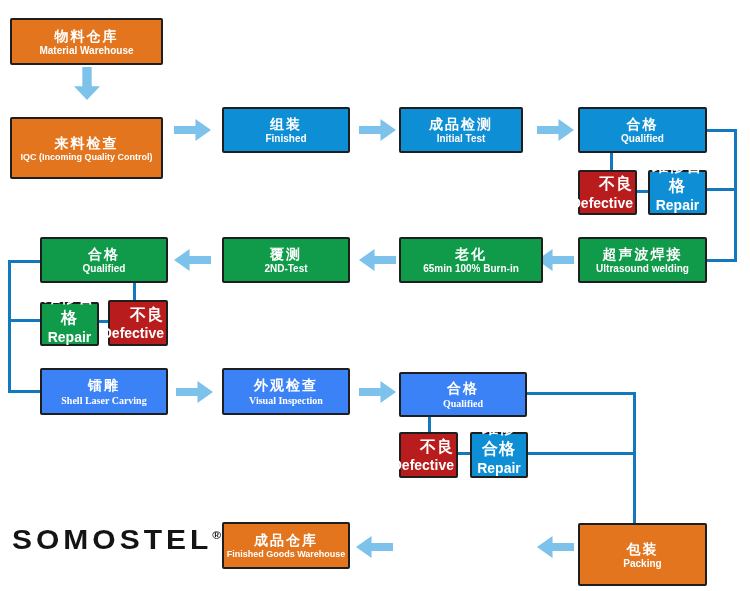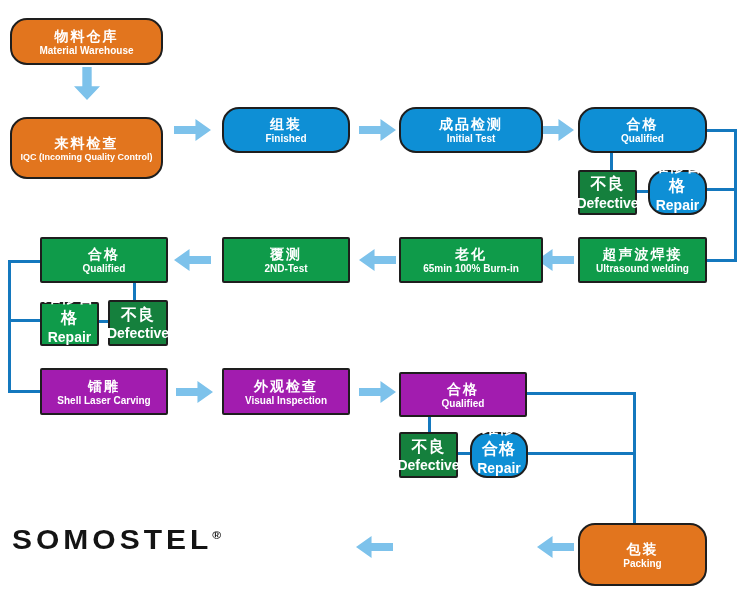--- a/index.html
+++ b/index.html
@@ -16,25 +16,25 @@
     position:absolute; display:flex; flex-direction:column; align-items:center;
     justify-content:center; color:#fff; text-align:center;
     border:2px solid #1E1E1E; border-radius:2px; box-sizing:border-box;
     z-index:2; padding:0 2px;
   }
   .zh { font-size:14px; font-weight:bold; letter-spacing:2px; line-height:1.3; }
   .en { font-size:10px; font-weight:bold; line-height:1.15; }
   .sub .zh { font-size:16px; letter-spacing:1px; }
   .sub .en { font-size:14px; }
   .en-xs { font-size:9px; letter-spacing:0; white-space:nowrap; }
-  .orange { background:#E2751E;border-radius:17px; }
-  .blue   { background:#0E8FD5;border-radius:17px; }
+  .orange { background:#E2751E; }
+  .blue   { background:#0E8FD5; }
   .green  { background:#0F9B4A; }
-  .purple { background:#a21caf; }
-  .red    { background:#15803d; }
+  .purple { background:#3b82f6;font-family:Liberation Serif, serif; }
+  .red    { background:#b91c1c;align-items:flex-end; }
   .ar { position:absolute; background:#7DC2EB; z-index:1; }
   .ar.right { clip-path:polygon(0% 32%,58% 32%,58% 0%,100% 50%,58% 100%,58% 68%,0% 68%); }
   .ar.left  { clip-path:polygon(100% 32%,42% 32%,42% 0%,0% 50%,42% 100%,42% 68%,100% 68%); }
   .ar.down  { clip-path:polygon(32% 0%,68% 0%,68% 58%,100% 58%,50% 100%,0% 58%,32% 58%); }
   .ln { position:absolute; background:#1478BE; z-index:0; }
   .logo {
     position:absolute; left:12px; top:524px; color:#141414;
     font-size:30px; font-weight:800; letter-spacing:4px;
     transform:scaleY(0.92); transform-origin:left top; white-space:nowrap;
   }
@@ -82,21 +82,21 @@
   </div>
 
   <div class="node orange" style="left:10px;top:117px;width:153px;height:62px">
     <div class="zh">来料检查</div>
     <div class="en en-xs">IQC (Incoming Quality Control)</div>
   </div>
   <div class="node blue" style="left:222px;top:107px;width:128px;height:46px">
     <div class="zh">组装</div>
     <div class="en">Finished</div>
   </div>
-  <div class="node blue" style="left:399px;top:107px;width:144px;height:46px">
+  <div class="node blue" style="left:399px;top:107px;width:124px;height:46px">
     <div class="zh">成品检测</div>
     <div class="en">Initial Test</div>
   </div>
   <div class="node blue" style="left:578px;top:107px;width:129px;height:46px">
     <div class="zh">合格</div>
     <div class="en">Qualified</div>
   </div>
   <div class="node red sub" style="left:578px;top:170px;width:59px;height:45px">
     <div class="zh">不良</div>
     <div class="en">Defective</div>
@@ -145,20 +145,24 @@
   </div>
   <div class="node red sub" style="left:399px;top:432px;width:59px;height:46px">
     <div class="zh">不良</div>
     <div class="en">Defective</div>
   </div>
   <div class="node blue sub" style="left:470px;top:432px;width:58px;height:46px">
     <div class="zh">维修合格</div>
     <div class="en">Repair Qualified</div>
   </div>
 
+  <div class="node orange" style="left:222px;top:522px;width:128px;height:47px">
+    <div class="zh">成品仓库</div>
+    <div class="en en-xs">Finished Goods Warehouse</div>
+  </div>
   <div class="node orange" style="left:578px;top:523px;width:129px;height:63px">
     <div class="zh">包装</div>
     <div class="en">Packing</div>
   </div>
 
   <div class="logo">
     <span>SOMOSTEL</span><span class="reg">®</span>
   </div>
 
 </div>

